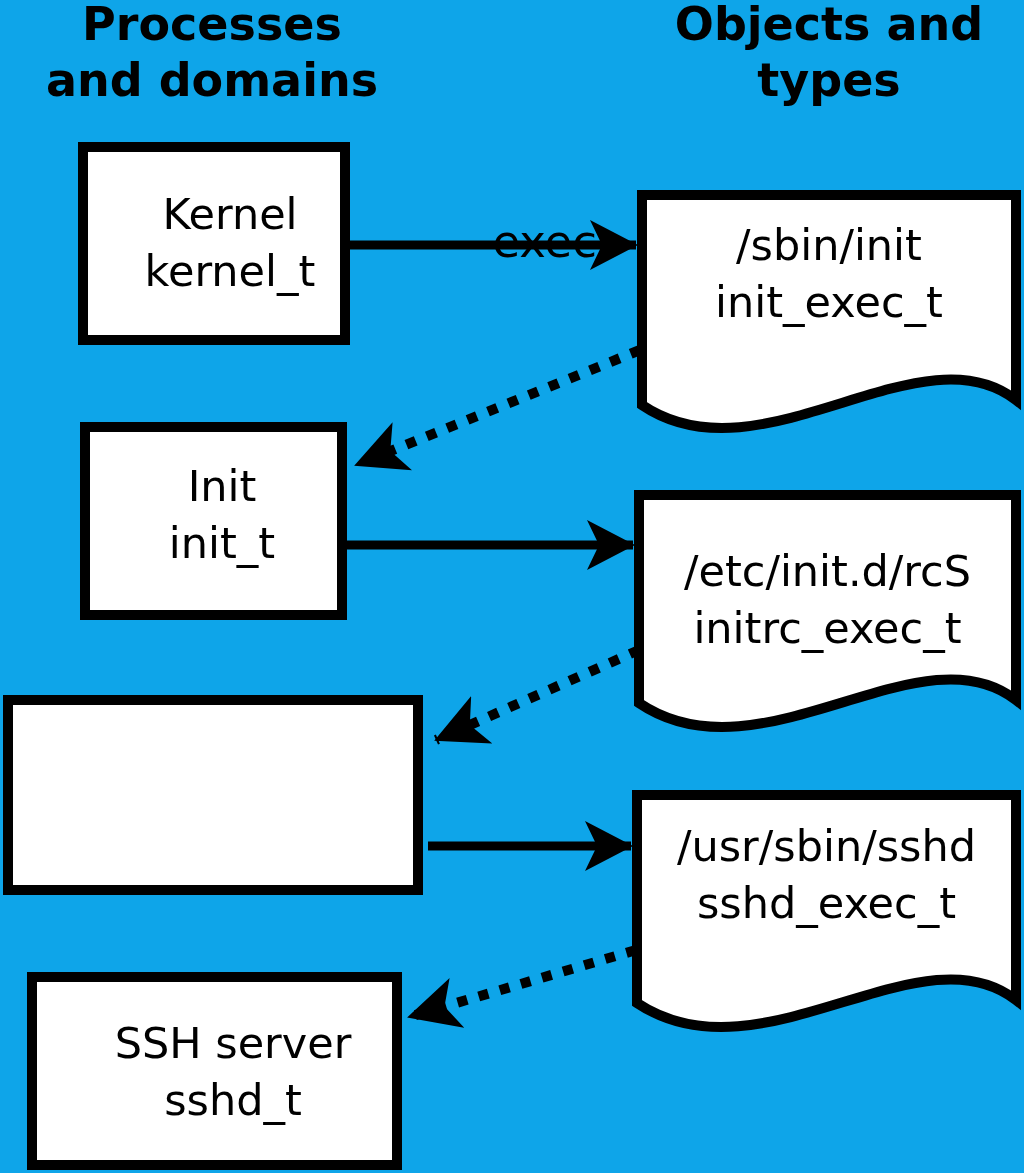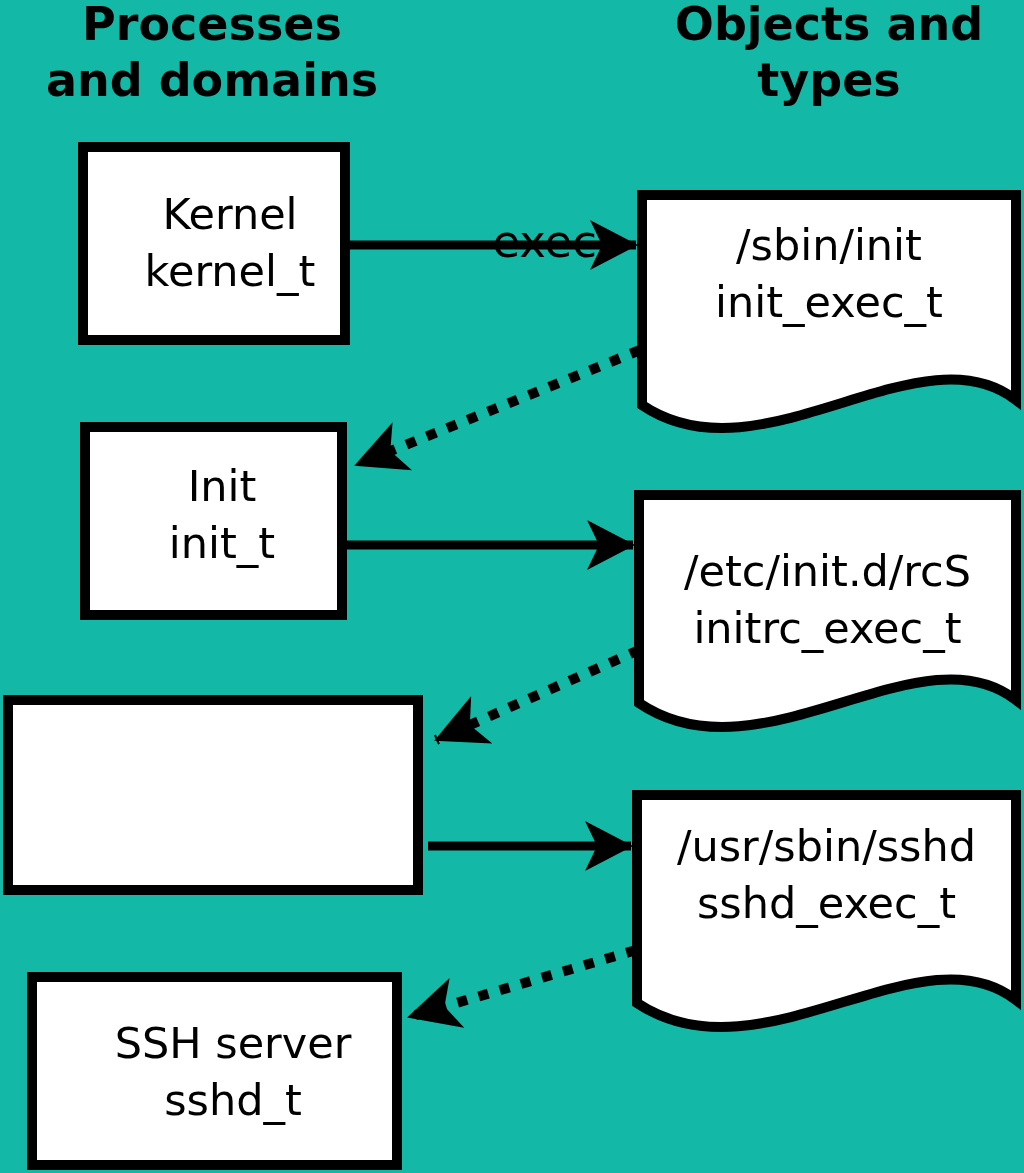--- a/index.html
+++ b/index.html
@@ -1,19 +1,19 @@
 <!DOCTYPE html>
 <html><head>
 <meta charset="utf-8">
 <style>
   html,body{margin:0;padding:0;background:#ffffff;}
   #canvas{
     position:relative;
     width:1024px;height:1173px;
-    background:#14b8a6;
+    background:#0ea5e9;
     font-family:"DejaVu Sans", sans-serif;
     color:#000;
     overflow:hidden;
   }
   #shapes{position:absolute;left:0;top:0;}
   .hdr{
     position:absolute;
     font-weight:bold;
     font-size:46px;
     line-height:56px;

